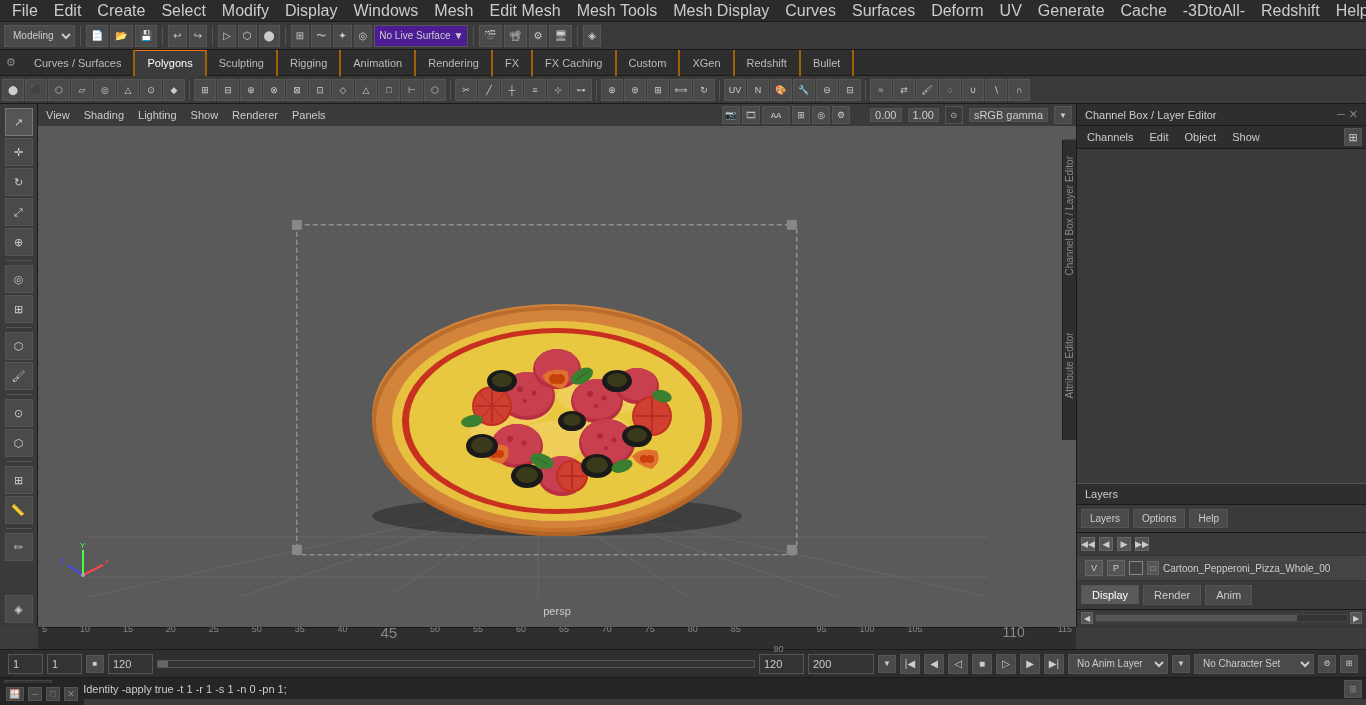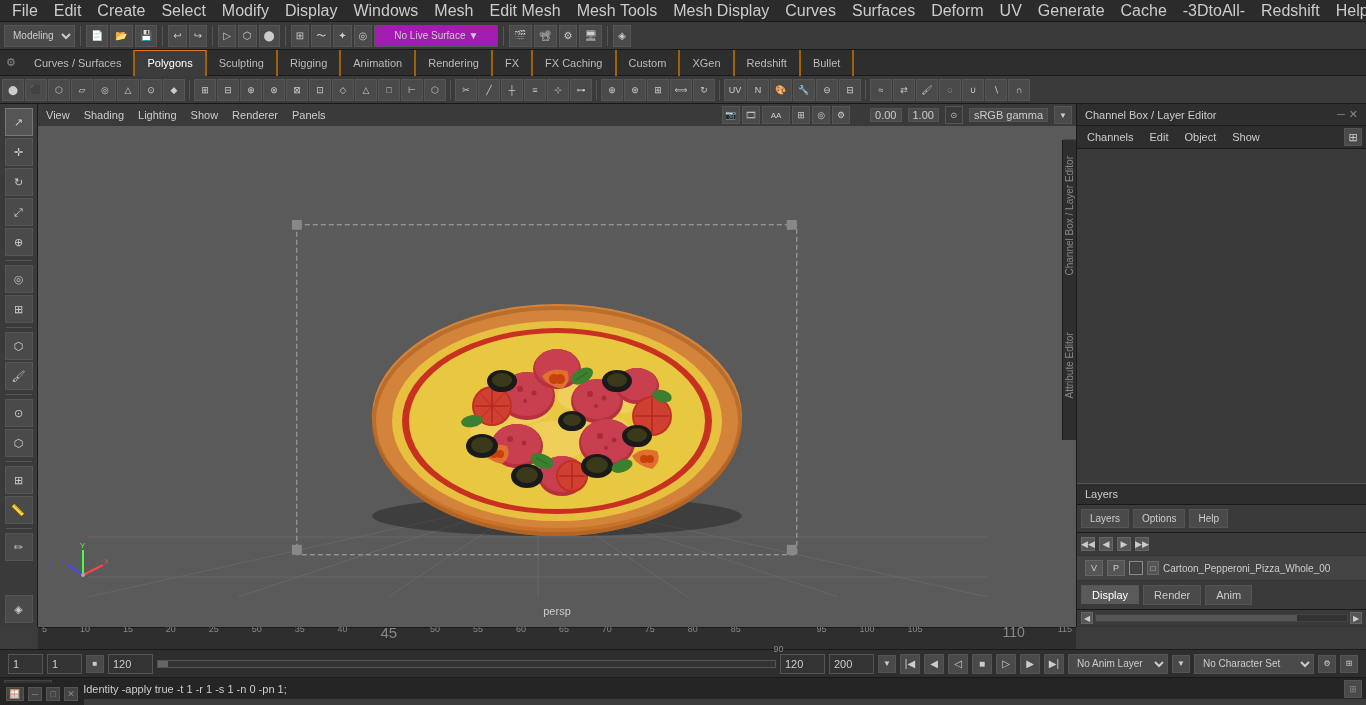--- a/index.html
+++ b/index.html
@@ -5,21 +5,21 @@
     * { margin: 0; padding: 0; box-sizing: border-box; }
     body { width: 1366px; height: 705px; overflow: hidden; background: #3c3c3c; font-family: Arial, sans-serif; font-size: 11px; color: #ccc; }
 
     
     #menu-bar { display: flex; align-items: center; background: #2b2b2b; height: 22px; padding: 0 4px; border-bottom: 1px solid #1a1a1a; }
     .menu-item { padding: 2px 8px; cursor: pointer; color: #ccc; font-size: 16px; white-space: nowrap; }
 
     
     #toolbar-1 { display: flex; align-items: center; background: #3a3a3a; height: 28px; padding: 0 4px; border-bottom: 1px solid #1a1a1a; gap: 2px; }
     .tool-btn { height: 22px; padding: 1px 4px; background: #4a4a4a; border: 1px solid #555; color: #ccc; font-size: 10px; cursor: pointer; display: flex; align-items: center; justify-content: center; }
-    .dropdown-btn { height: 22px; padding: 1px 19px; background: #a21caf; border: 1px solid #555; color: #ccc; font-size: 10px; cursor: pointer; display: flex; align-items: center; gap: 3px; }
+    .dropdown-btn { height: 22px; padding: 1px 4px; background: #4c1d95; border: 1px solid #555; color: #ccc; font-size: 10px; cursor: pointer; display: flex; align-items: center; gap: 3px; }
     .mode-select { height: 22px; background: #4a4a4a; border: 1px solid #555; color: #ccc; font-size: 10px; padding: 0 4px; }
     .separator { width: 1px; height: 20px; background: #555; margin: 0 3px; }
 
     
     #tab-bar { display: flex; align-items: center; background: #2e2e2e; height: 26px; border-bottom: 1px solid #1a1a1a; }
     .tab { padding: 4px 12px; cursor: pointer; color: #bbb; font-size: 11px; border-right: 2px solid #a16207; height: 26px; display: flex; align-items: center; }
     .tab.active { background: #3c3c3c; color: #fff; border-top: 1px solid #e87820; }
     .tab-settings { width: 22px; display: flex; align-items: center; justify-content: center; color: #888; cursor: pointer; }
 
     
@@ -570,21 +570,21 @@
 
   <input type="text" class="transport-input" style="width: 45px;" value="120">
 
   <div style="flex:1; display:flex; align-items:center; gap:2px;">
     <div style="flex:1; height:8px; background:#333; border:1px solid #555; cursor:pointer;">
       <div style="width:10px; height:100%; background:#666;"></div>
     </div>
   </div>
 
   <input type="text" class="transport-input" style="width: 45px;" value="120">
-  <input type="text" class="transport-input" style="width: 45px;" value="200">
+  <input type="text" class="transport-input" style="width: 66px;" value="200">
   <div style="width:18px; height:18px; background:#4a4a4a; border:1px solid #555; font-size:8px; color:#ccc; display:flex; align-items:center; justify-content:center; cursor:pointer;">▼</div>
 
   <div class="transport-btn">|◀</div>
   <div class="transport-btn">◀</div>
   <div class="transport-btn">◁</div>
   <div class="transport-btn">■</div>
   <div class="transport-btn">▷</div>
   <div class="transport-btn">▶</div>
   <div class="transport-btn">▶|</div>
 

